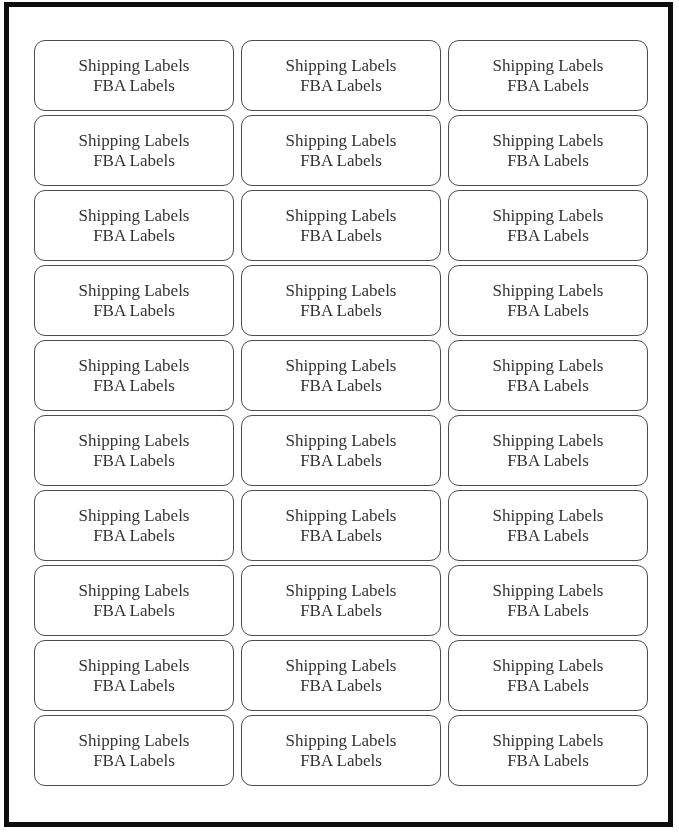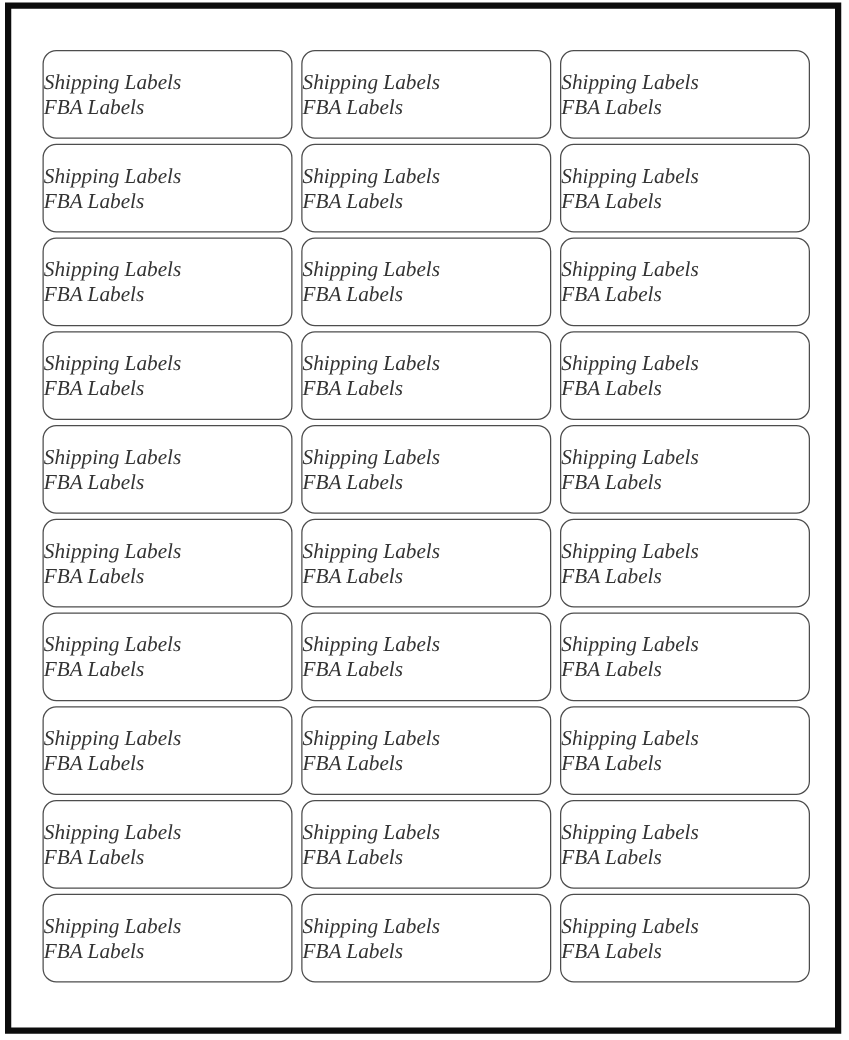--- a/index.html
+++ b/index.html
@@ -36,27 +36,26 @@
     column-gap: 7px;
     row-gap: 4px;
   }
   .label {
     box-sizing: border-box;
     background: var(--bg, #ffffff);
     border: 1.5px solid var(--label-border, #4d4d4d);
     border-radius: 11px;
     display: flex;
     flex-direction: column;
-    align-items: flex-start;
+    align-items: center;
     justify-content: center;
     text-align: center;
     color: var(--label-text, #333333);
     font-size: 17px;
     line-height: 20px;
-    font-style: italic;
   }
   .label span {
     display: block;
     white-space: nowrap;
   }
 </style>
 </head>
 <body>
 
 <div class="canvas" style="--bg: #ffffff; --frame-border: #0c0c0c; --label-border: #4d4d4d; --label-text: #333333;">

